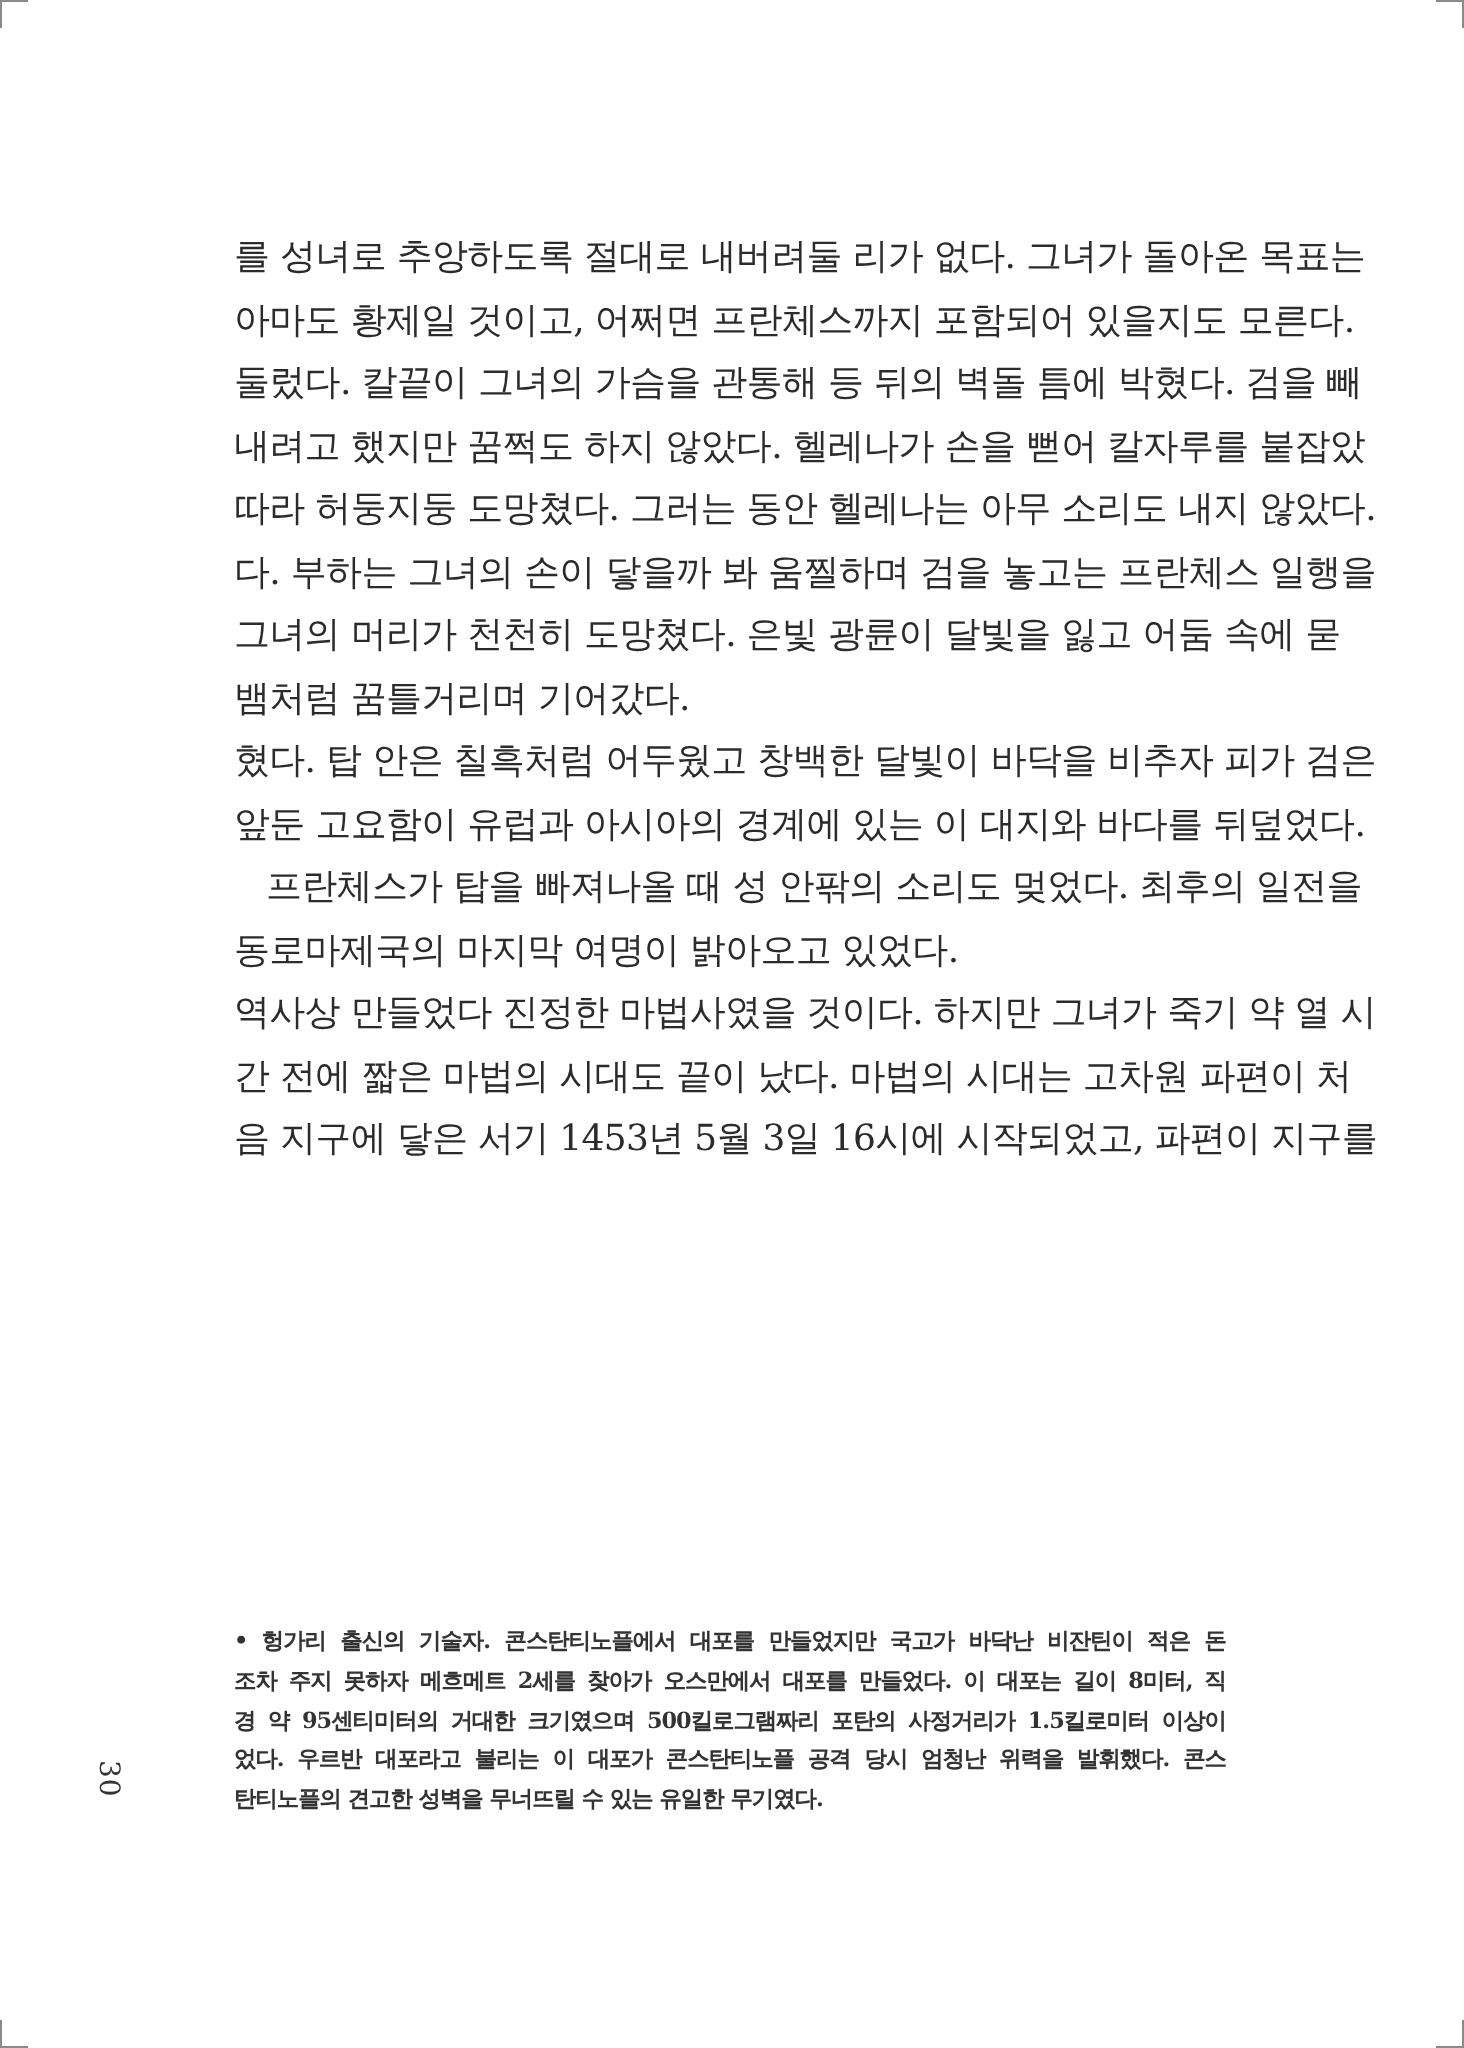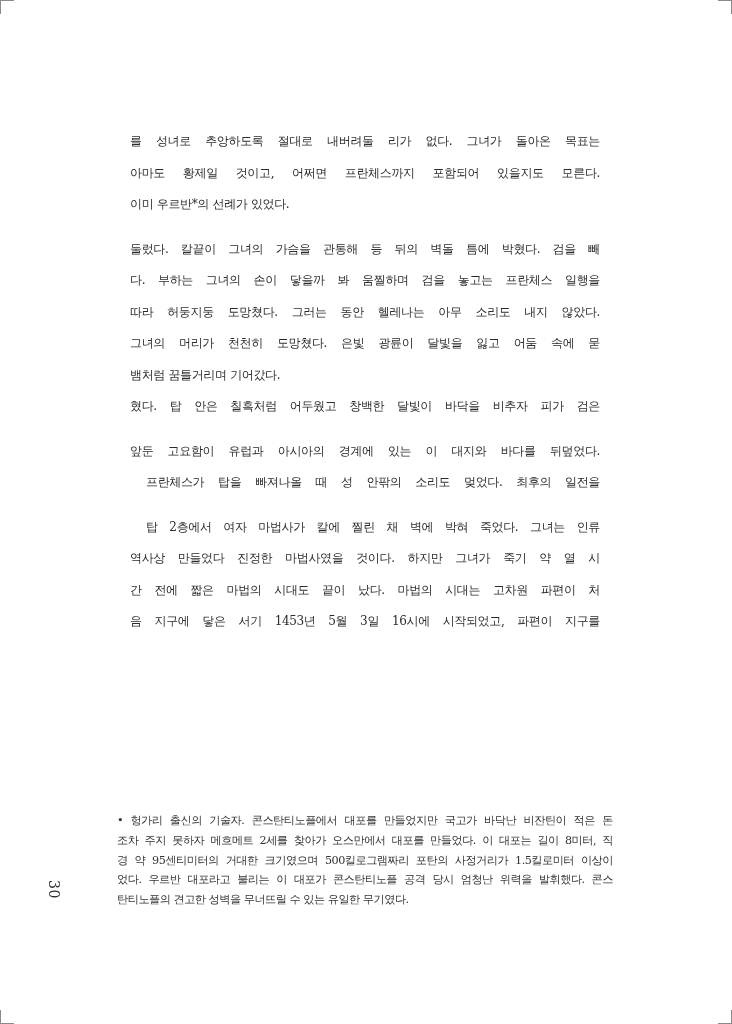--- a/index.html
+++ b/index.html
@@ -22,22 +22,22 @@
   .crop.h { height: 1px; width: 14px; }
   .crop.v { width: 1px; height: 14px; }
 
   .body-text {
     position: absolute;
     left: 117px;
     top: 113px;
     width: 496px;
   }
   .para {
-    margin: 13px;
-    font-size: 12px;
+    margin: 0;
+    font-size: 18px;
     line-height: 31.5px;
     text-align: justify;
     text-align-last: left;
     letter-spacing: -0.35px;
     word-break: keep-all;
   }
   .line {
     display: block;
     white-space: nowrap;
     text-align: justify;
@@ -55,20 +55,21 @@
     left: 117px;
     top: 811px;
     width: 496px;
     font-size: 11.2px;
     line-height: 19.8px;
     letter-spacing: -0.5px;
     color: #333333;
   }
   .footnote .line {
     white-space: nowrap;
+    font-weight: bold;
   }
 
   .page-number {
     position: absolute;
     left: 62px;
     top: 880px;
     font-size: 14px;
     color: #333333;
     transform: rotate(90deg);
     transform-origin: left top;
@@ -84,36 +85,36 @@
 <div class="crop v" style="left:731px;top:0;"></div>
 <div class="crop h" style="left:0;top:1023px;"></div>
 <div class="crop v" style="left:0;top:1010px;"></div>
 <div class="crop h" style="left:718px;top:1023px;"></div>
 <div class="crop v" style="left:731px;top:1010px;"></div>
 
 <div class="body-text">
   <p class="para">
     <span class="line">를 성녀로 추앙하도록 절대로 내버려둘 리가 없다. 그녀가 돌아온 목표는</span>
     <span class="line">아마도 황제일 것이고, 어쩌면 프란체스까지 포함되어 있을지도 모른다.</span>
-    <span class="line last">이미 우르반*의 선례가 있었다.</span>
   </p>
   <p class="para">
     <span class="line">둘렀다. 칼끝이 그녀의 가슴을 관통해 등 뒤의 벽돌 틈에 박혔다. 검을 빼</span>
+    <span class="line">내려고 했지만 꿈쩍도 하지 않았다. 헬레나가 손을 뻗어 칼자루를 붙잡았</span>
+    <span class="line">따라 허둥지둥 도망쳤다. 그러는 동안 헬레나는 아무 소리도 내지 않았다.</span>
     <span class="line">다. 부하는 그녀의 손이 닿을까 봐 움찔하며 검을 놓고는 프란체스 일행을</span>
-    <span class="line">따라 허둥지둥 도망쳤다. 그러는 동안 헬레나는 아무 소리도 내지 않았다.</span>
     <span class="line">그녀의 머리가 천천히 도망쳤다. 은빛 광륜이 달빛을 잃고 어둠 속에 묻</span>
     <span class="line last">뱀처럼 꿈틀거리며 기어갔다.</span>
     <span class="line">혔다. 탑 안은 칠흑처럼 어두웠고 창백한 달빛이 바닥을 비추자 피가 검은</span>
   </p>
   <p class="para">
     <span class="line">앞둔 고요함이 유럽과 아시아의 경계에 있는 이 대지와 바다를 뒤덮었다.</span>
     <span class="line indent">프란체스가 탑을 빠져나올 때 성 안팎의 소리도 멎었다. 최후의 일전을</span>
+    <span class="line last">동로마제국의 마지막 여명이 밝아오고 있었다.</span>
   </p>
   <p class="para">
-    <span class="line indent">탑 2층에서 여자 마법사가 칼에 찔린 채 벽에 박혀 죽었다. 그녀는 인류</span>
     <span class="line">역사상 만들었다 진정한 마법사였을 것이다. 하지만 그녀가 죽기 약 열 시</span>
     <span class="line">간 전에 짧은 마법의 시대도 끝이 났다. 마법의 시대는 고차원 파편이 처</span>
     <span class="line">음 지구에 닿은 서기 1453년 5월 3일 16시에 시작되었고, 파편이 지구를</span>
   </p>
 </div>
 
 <div class="footnote">
   <span class="line">• 헝가리 출신의 기술자. 콘스탄티노플에서 대포를 만들었지만 국고가 바닥난 비잔틴이 적은 돈</span>
   <span class="line">조차 주지 못하자 메흐메트 2세를 찾아가 오스만에서 대포를 만들었다. 이 대포는 길이 8미터, 직</span>
   <span class="line">경 약 95센티미터의 거대한 크기였으며 500킬로그램짜리 포탄의 사정거리가 1.5킬로미터 이상이</span>

